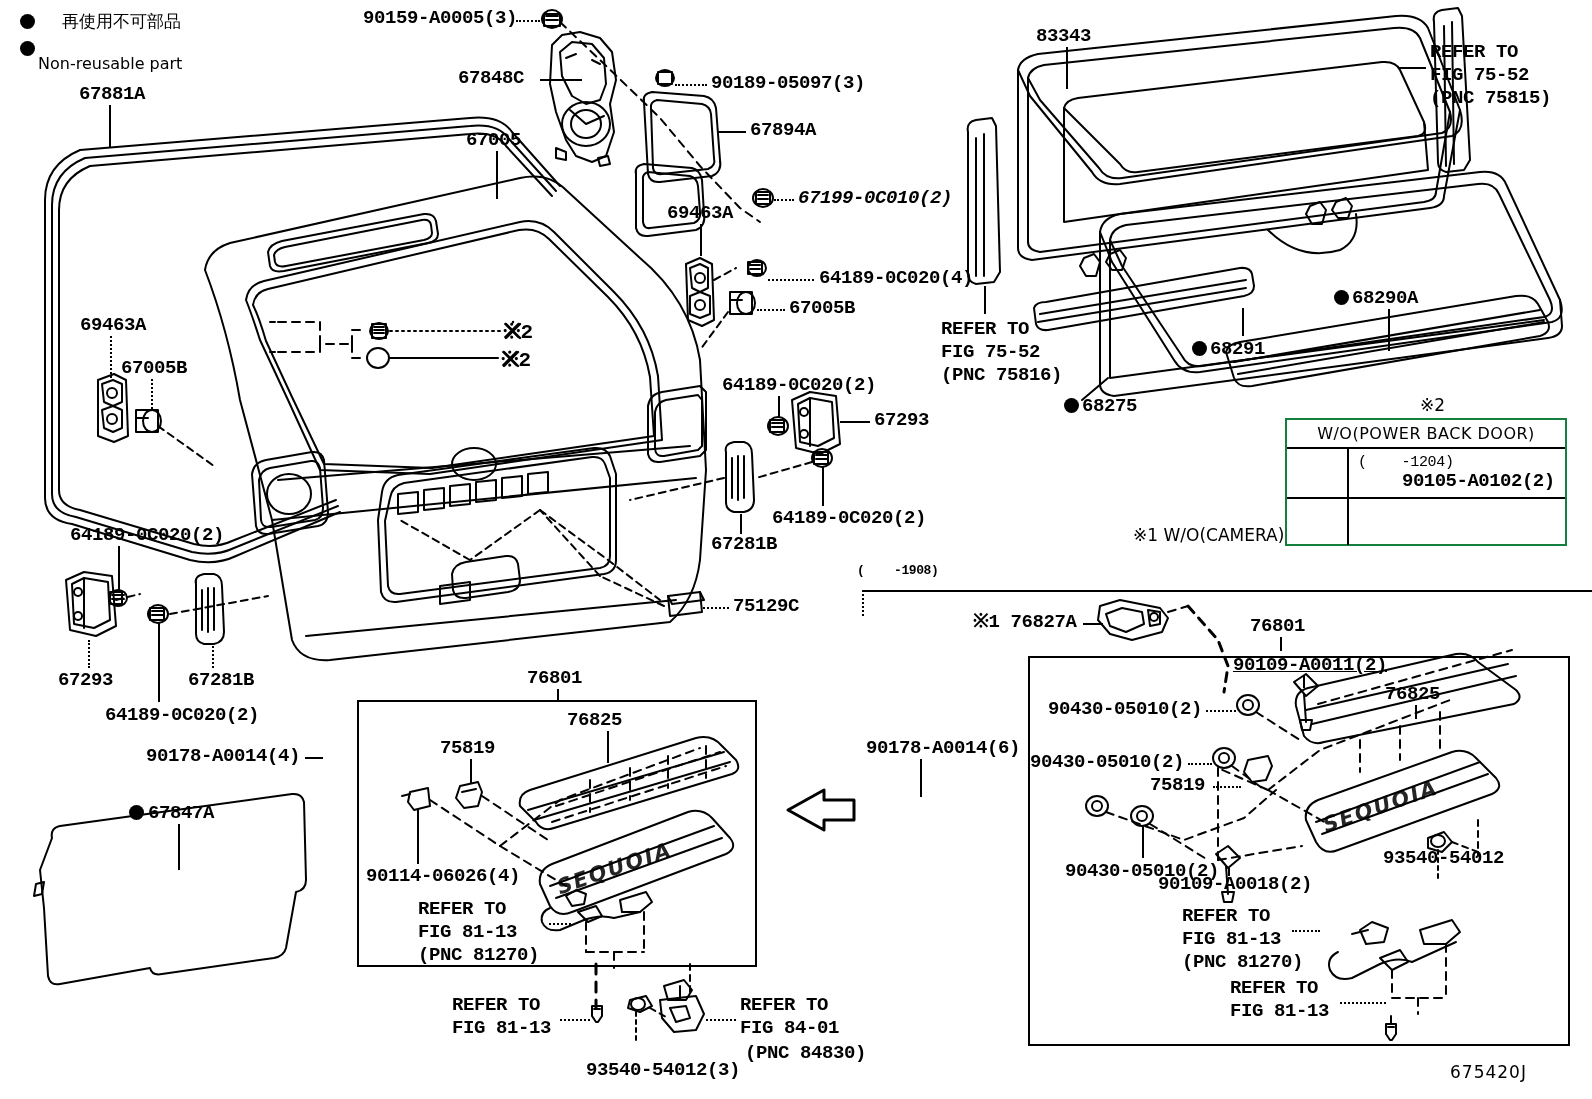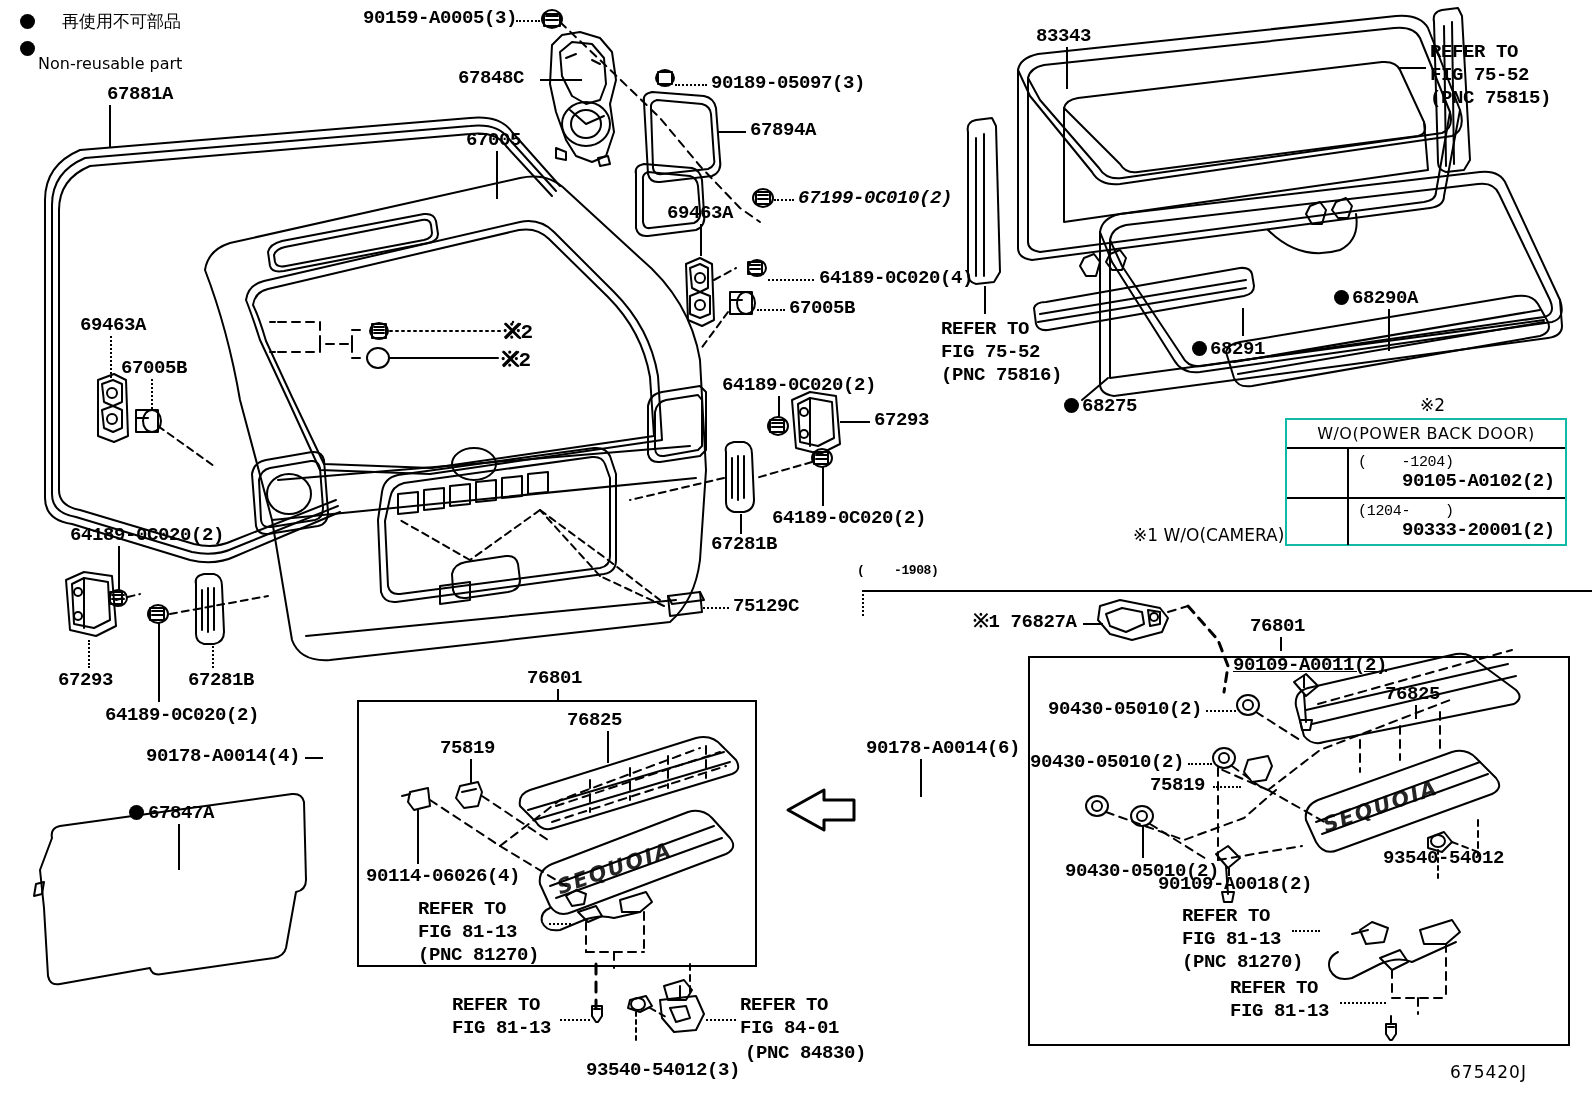--- a/index.html
+++ b/index.html
@@ -80,21 +80,21 @@
     position: absolute;
     left: 0; top: 0;
     width: 1592px; height: 1099px;
     pointer-events: none;
   }
   
   #spec-table {
     position: absolute;
     left: 1285px; top: 418px;
     width: 282px; height: 128px;
-    border: 2px solid #14b8a6;
+    border: 2px solid #15803d;
     background: #fff;
     font-family: "Liberation Mono", "DejaVu Sans Mono", monospace;
   }
   #spec-table .hdr {
     height: 29px;
     border-bottom: 2px solid #000;
     display: flex; align-items: center; justify-content: center;
     font-family: "DejaVu Sans", sans-serif;
     font-size: 16px;
     letter-spacing: 0.5px;
@@ -526,21 +526,21 @@
       <ellipse cx="1317" cy="521" rx="15" ry="7"></ellipse>
 
     </g>
   </svg>
 
   <div class="dot" style="left:20px; top:14px;"></div>
   <div class="lbl jp" style="left:42px; top:12px;">再使用不可部品</div>
   <div class="dot" style="left:20px; top:41px;"></div>
   <div class="lbl latin-legend" style="left:38px; top:39px;margin-top:16px;">Non-reusable part</div>
 
-  <div class="lbl" style="left:79px; top:84px;margin-left:28px;">67881A</div>
+  <div class="lbl" style="left:79px; top:84px;">67881A</div>
   <div class="ldr v" style="left:109px; top:105px; height:43px;"></div>
 
   <div class="lbl" style="left:80px; top:315px;">69463A</div>
   <div class="dotline v" style="left:110px; top:336px; height:42px;"></div>
 
   <div class="lbl" style="left:121px; top:358px;">67005B</div>
   <div class="dotline v" style="left:151px; top:379px; height:30px;"></div>
 
   <div class="lbl" style="left:70px; top:525px;">64189-0C020(2)</div>
   <div class="ldr v" style="left:118px; top:546px; height:45px;"></div>
@@ -635,24 +635,20 @@
     <div class="hdr">W/O(POWER BACK DOOR)</div>
     <div class="srow">
       <div class="icell"></div>
       <div class="vcell">
         <div class="rng">(    -1204)</div>
         <div class="pn">90105-A0102(2)</div>
       </div>
     </div>
     <div class="srow">
       <div class="icell"></div>
-      <div class="vcell">
-        <div class="rng">(1204-    )</div>
-        <div class="pn">90333-20001(2)</div>
-      </div>
     </div>
   </div>
   <div class="lbl jp" style="left:1113px; top:526px;">※1 W/O(CAMERA)</div>
 
   <div class="boxframe" style="left:357px; top:700px; width:400px; height:267px;"></div>
   <div class="lbl" style="left:527px; top:668px;">76801</div>
   <div class="ldr v" style="left:557px; top:689px; height:12px;"></div>
 
   <div class="lbl" style="left:567px; top:710px;">76825</div>
   <div class="ldr v" style="left:607px; top:731px; height:32px;"></div>

